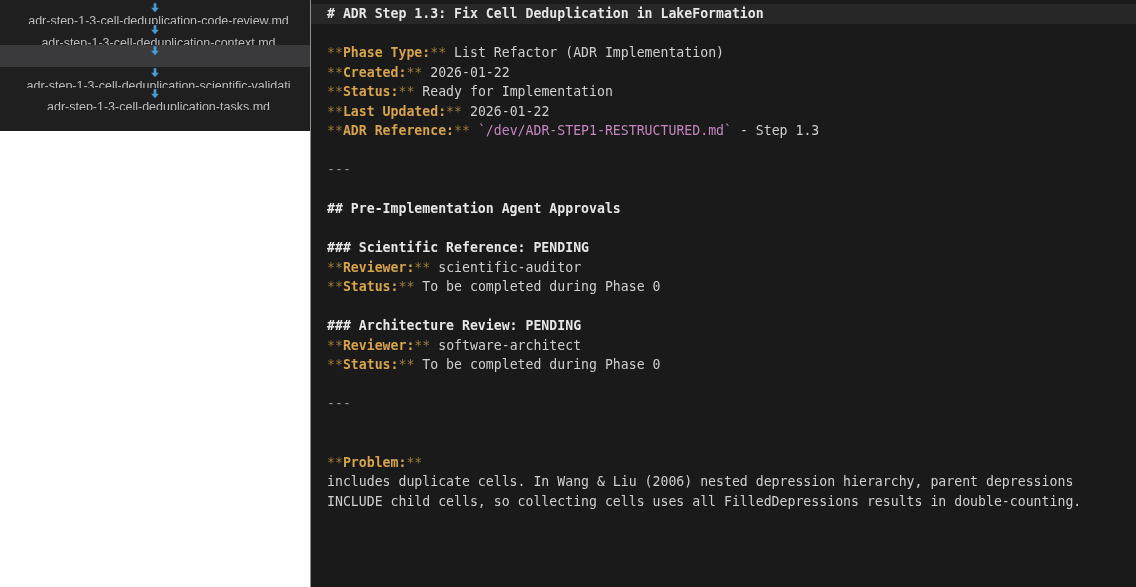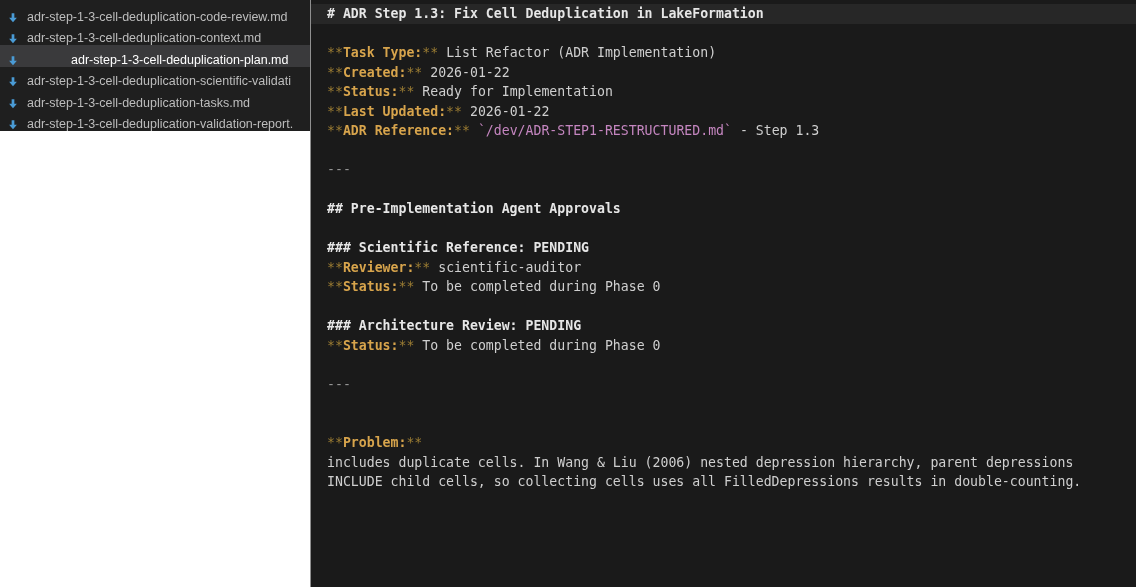--- a/index.html
+++ b/index.html
@@ -44,27 +44,28 @@
     left: 0; top: 0;
     width: 310px; height: 131px;
     background: var(--panel-bg, #1f1f1f);
     padding-top: 2px;
     overflow: hidden;
     z-index: 5;
   }
   .file-row {
     height: 21.5px;
     display: flex;
-    align-items: flex-end;
+    align-items: center;
     padding-left: 7px;
     color: var(--panel-text, #bdbdbd);
     font-size: 12.5px;
     white-space: nowrap;
     overflow: hidden;
     cursor: default;
+    flex-direction: column;
   }
   .file-row.selected {
     background: var(--panel-row-selected-bg, #3a3a3c);
     color: var(--panel-text-selected, #ffffff);
     gap: 44px;
   }
   .file-icon {
     flex: 0 0 auto;
     width: 12px; height: 12px;
     margin-right: 8px;
@@ -72,35 +73,36 @@
   }
   .file-icon svg { width: 12px; height: 12px; display: block; }
   .file-name { overflow: hidden; }
 </style>
 </head>
 <body>
 
 <div class="editor">
     <div class="ed-line current"><span class="tok-h"># ADR Step 1.3: Fix Cell Deduplication in LakeFormation</span></div>
     <div class="ed-line"></div>
-    <div class="ed-line"><span class="tok-punct">**</span><span class="tok-label">Task Type:</span><span class="tok-punct">**</span><span class="tok-text"> List Refactor (ADR Implementation)</span></div>
+    <div class="ed-line"><span class="tok-punct">**</span><span class="tok-label">Phase Type:</span><span class="tok-punct">**</span><span class="tok-text"> List Refactor (ADR Implementation)</span></div>
     <div class="ed-line"><span class="tok-punct">**</span><span class="tok-label">Created:</span><span class="tok-punct">**</span><span class="tok-text"> 2026-01-22</span></div>
     <div class="ed-line"><span class="tok-punct">**</span><span class="tok-label">Status:</span><span class="tok-punct">**</span><span class="tok-text"> Ready for Implementation</span></div>
     <div class="ed-line"><span class="tok-punct">**</span><span class="tok-label">Last Updated:</span><span class="tok-punct">**</span><span class="tok-text"> 2026-01-22</span></div>
     <div class="ed-line"><span class="tok-punct">**</span><span class="tok-label">ADR Reference:</span><span class="tok-punct">**</span><span class="tok-text"> </span><span class="tok-code">`/dev/ADR-STEP1-RESTRUCTURED.md`</span><span class="tok-text"> - Step 1.3</span></div>
     <div class="ed-line"></div>
     <div class="ed-line"><span class="tok-hr">---</span></div>
     <div class="ed-line"></div>
     <div class="ed-line"><span class="tok-h">## Pre-Implementation Agent Approvals</span></div>
     <div class="ed-line"></div>
     <div class="ed-line"><span class="tok-h">### Scientific Reference: PENDING</span></div>
     <div class="ed-line"><span class="tok-punct">**</span><span class="tok-label">Reviewer:</span><span class="tok-punct">**</span><span class="tok-text"> scientific-auditor</span></div>
     <div class="ed-line"><span class="tok-punct">**</span><span class="tok-label">Status:</span><span class="tok-punct">**</span><span class="tok-text"> To be completed during Phase 0</span></div>
     <div class="ed-line"></div>
     <div class="ed-line"><span class="tok-h">### Architecture Review: PENDING</span></div>
+    <div class="ed-line"><span class="tok-punct">**</span><span class="tok-label">Reviewer:</span><span class="tok-punct">**</span><span class="tok-text"> software-architect</span></div>
     <div class="ed-line"><span class="tok-punct">**</span><span class="tok-label">Status:</span><span class="tok-punct">**</span><span class="tok-text"> To be completed during Phase 0</span></div>
     <div class="ed-line"></div>
     <div class="ed-line"><span class="tok-hr">---</span></div>
     <div class="ed-line"></div>
     <div class="ed-line"></div>
     <div class="ed-line"><span class="tok-punct">**</span><span class="tok-label">Problem:</span><span class="tok-punct">**</span></div>
     <div class="ed-line"><span class="tok-text">includes duplicate cells. In Wang &amp; Liu (2006) nested depression hierarchy, parent depressions</span></div>
     <div class="ed-line"><span class="tok-text">INCLUDE child cells, so collecting cells uses all FilledDepressions results in double-counting.</span></div>
   </div>
 <div class="file-panel">
@@ -137,21 +139,13 @@
       <span class="file-name">adr-step-1-3-cell-deduplication-scientific-validati</span>
     </div>
     <div class="file-row">
       <span class="file-icon">
         <svg viewBox="0 0 16 16">
           <path fill="#4a9bd5" d="M6.2 1.5h3.6v6h3.4L8 13.6 2.8 7.5h3.4z"></path>
         </svg>
       </span>
       <span class="file-name">adr-step-1-3-cell-deduplication-tasks.md</span>
     </div>
-    <div class="file-row">
-      <span class="file-icon">
-        <svg viewBox="0 0 16 16">
-          <path fill="#4a9bd5" d="M6.2 1.5h3.6v6h3.4L8 13.6 2.8 7.5h3.4z"></path>
-        </svg>
-      </span>
-      <span class="file-name">adr-step-1-3-cell-deduplication-validation-report.</span>
-    </div>
   </div>
 
 </body></html>

